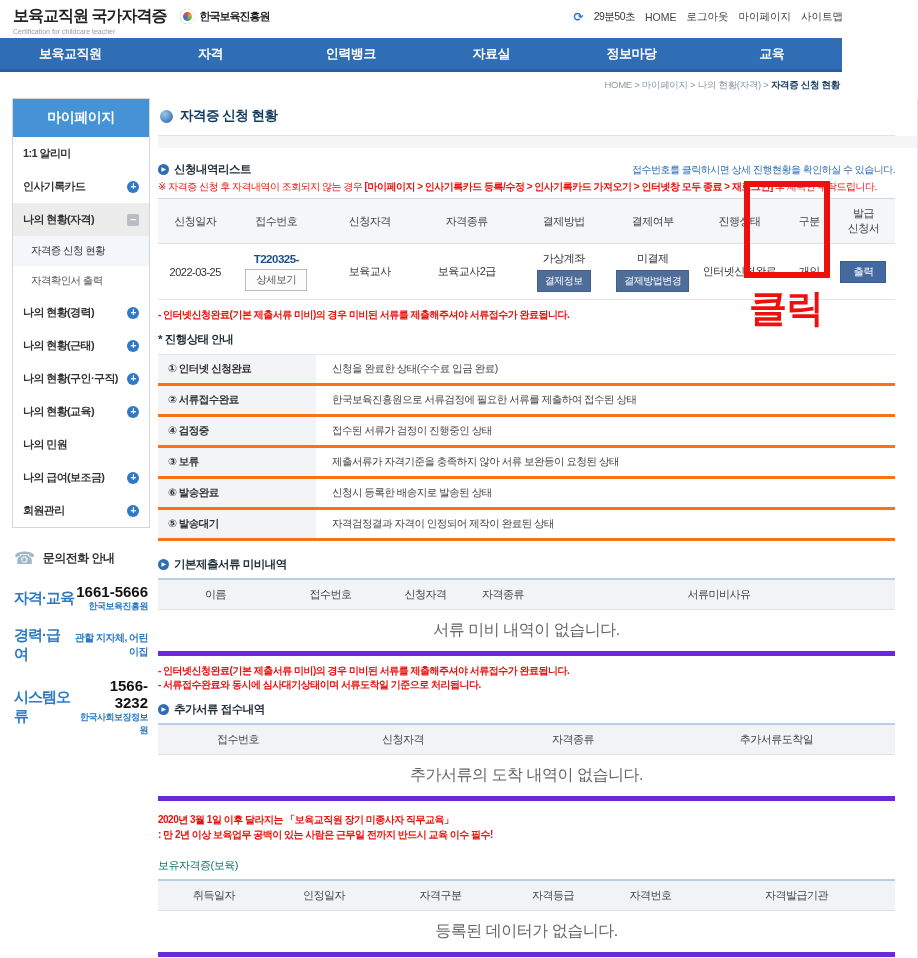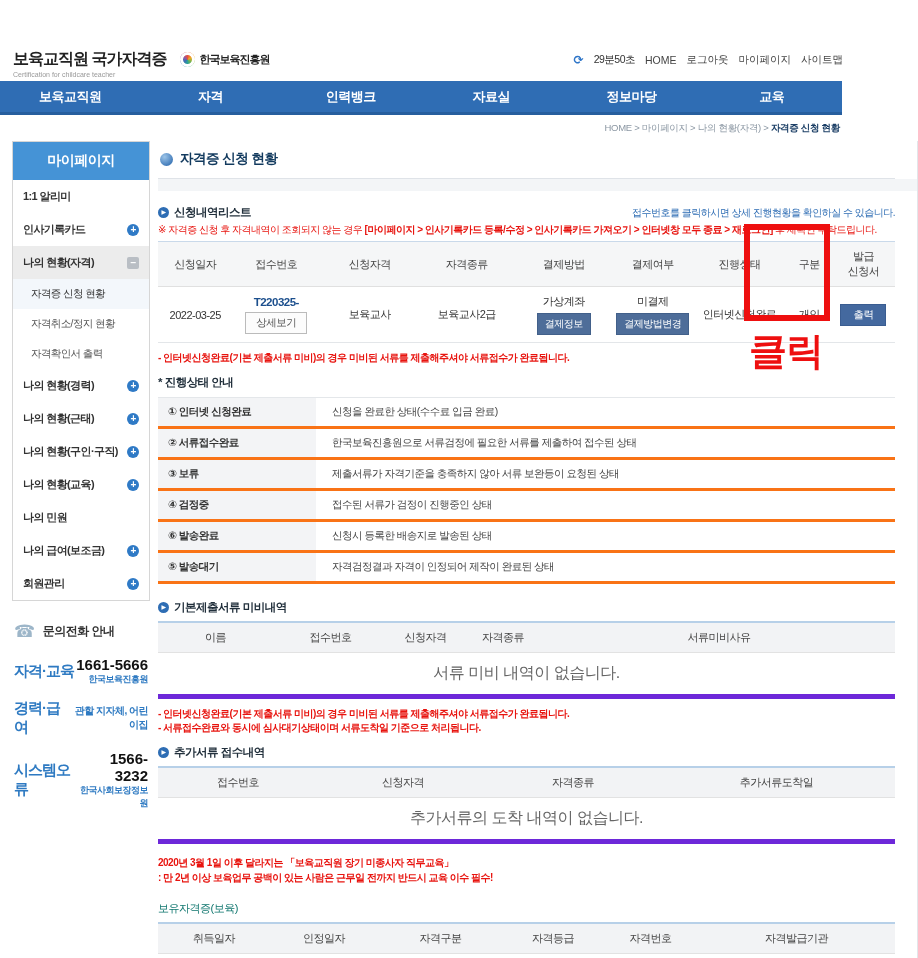--- a/index.html
+++ b/index.html
@@ -1,18 +1,18 @@
 <!DOCTYPE html>
 <html><head>
 <meta charset="utf-8">
 <style>
   * { margin:0; padding:0; box-sizing:border-box; }
   html,body { width:918px; height:958px; overflow:hidden; background:#fff;
     font-family:"Liberation Sans","DejaVu Sans",sans-serif; color:#333; }
-  .page { position:relative; width:918px; height:853px;margin-top:43px; }
+  .page { position:relative; width:918px; height:853px; }
 
   
   .topbar { display:flex; justify-content:space-between; align-items:flex-start;
     padding:6px 75px 3px 13px; height:38px; }
   .brand { display:flex; align-items:flex-start; gap:14px; }
   .brand-title { font-size:16px; font-weight:bold; color:#222; letter-spacing:-1px; }
   .brand-sub { font-size:7px; color:#999; margin-top:1px; }
   .org { display:flex; align-items:center; gap:4px; margin-top:3px; }
   .kcpi { width:15px; height:15px; border-radius:50%;
     background:conic-gradient(#e94f3d,#f5a623,#7ab648,#2aa198,#3b6fb5,#8e5ba6,#e94f3d);
@@ -176,21 +176,20 @@
         <div class="side-item">
           <span>인사기록카드</span>
           <span class="tg">+</span>
         </div>
         <div class="side-item active">
           <span>나의 현황(자격)</span>
           <span class="tg minus">−</span>
         </div>
         <div class="side-sub">
           <div class="side-sub-item active">자격증 신청 현황</div>
-          <div class="side-sub-item">자격취소/정지 현황</div>
           <div class="side-sub-item">자격확인서 출력</div>
         </div>
         <div class="side-item">
           <span>나의 현황(경력)</span>
           <span class="tg">+</span>
         </div>
         <div class="side-item">
           <span>나의 현황(근태)</span>
           <span class="tg">+</span>
         </div>
@@ -325,26 +324,26 @@
         <tbody>
           <tr>
             <td class="lbl">① 인터넷 신청완료</td>
             <td class="dsc">신청을 완료한 상태(수수료 입금 완료)</td>
           </tr>
           <tr>
             <td class="lbl">② 서류접수완료</td>
             <td class="dsc">한국보육진흥원으로 서류검정에 필요한 서류를 제출하여 접수된 상태</td>
           </tr>
           <tr>
+            <td class="lbl">④ 검정중</td>
+            <td class="dsc">접수된 서류가 검정이 진행중인 상태</td>
+          </tr>
+          <tr>
             <td class="lbl">③ 보류</td>
             <td class="dsc">제출서류가 자격기준을 충족하지 않아 서류 보완등이 요청된 상태</td>
-          </tr>
-          <tr>
-            <td class="lbl">④ 검정중</td>
-            <td class="dsc">접수된 서류가 검정이 진행중인 상태</td>
           </tr>
           <tr>
             <td class="lbl">⑥ 발송완료</td>
             <td class="dsc">신청시 등록한 배송지로 발송된 상태</td>
           </tr>
           <tr>
             <td class="lbl">⑤ 발송대기</td>
             <td class="dsc">자격검정결과 자격이 인정되어 제작이 완료된 상태</td>
           </tr>
         </tbody>

